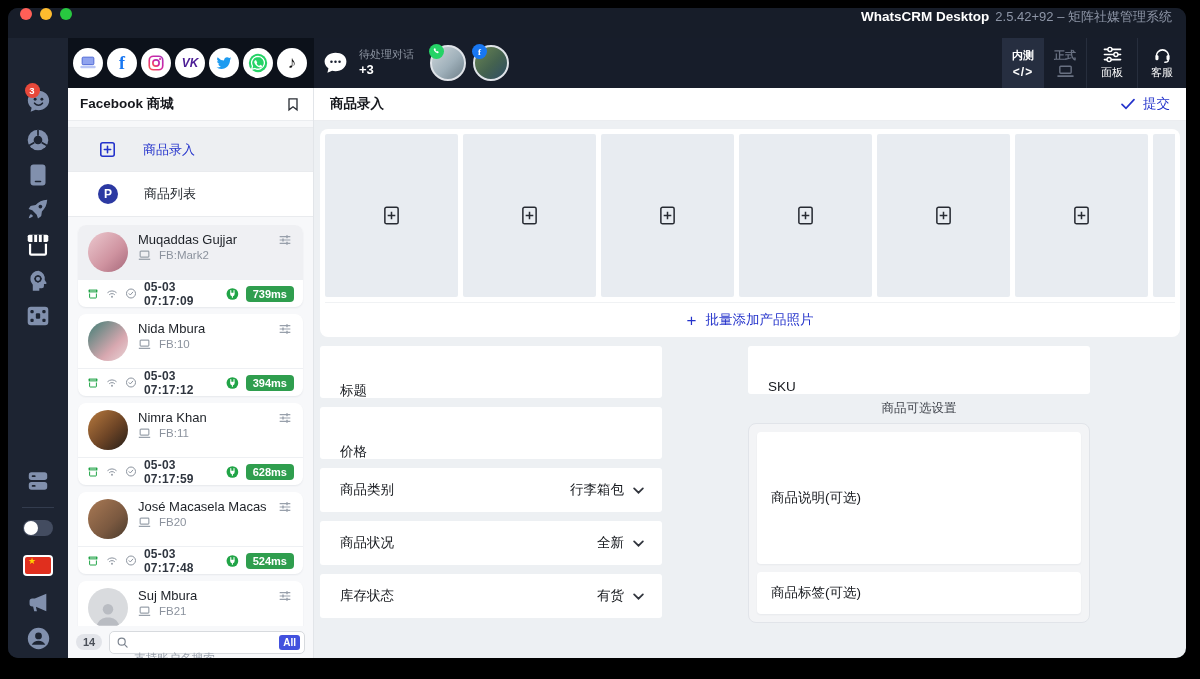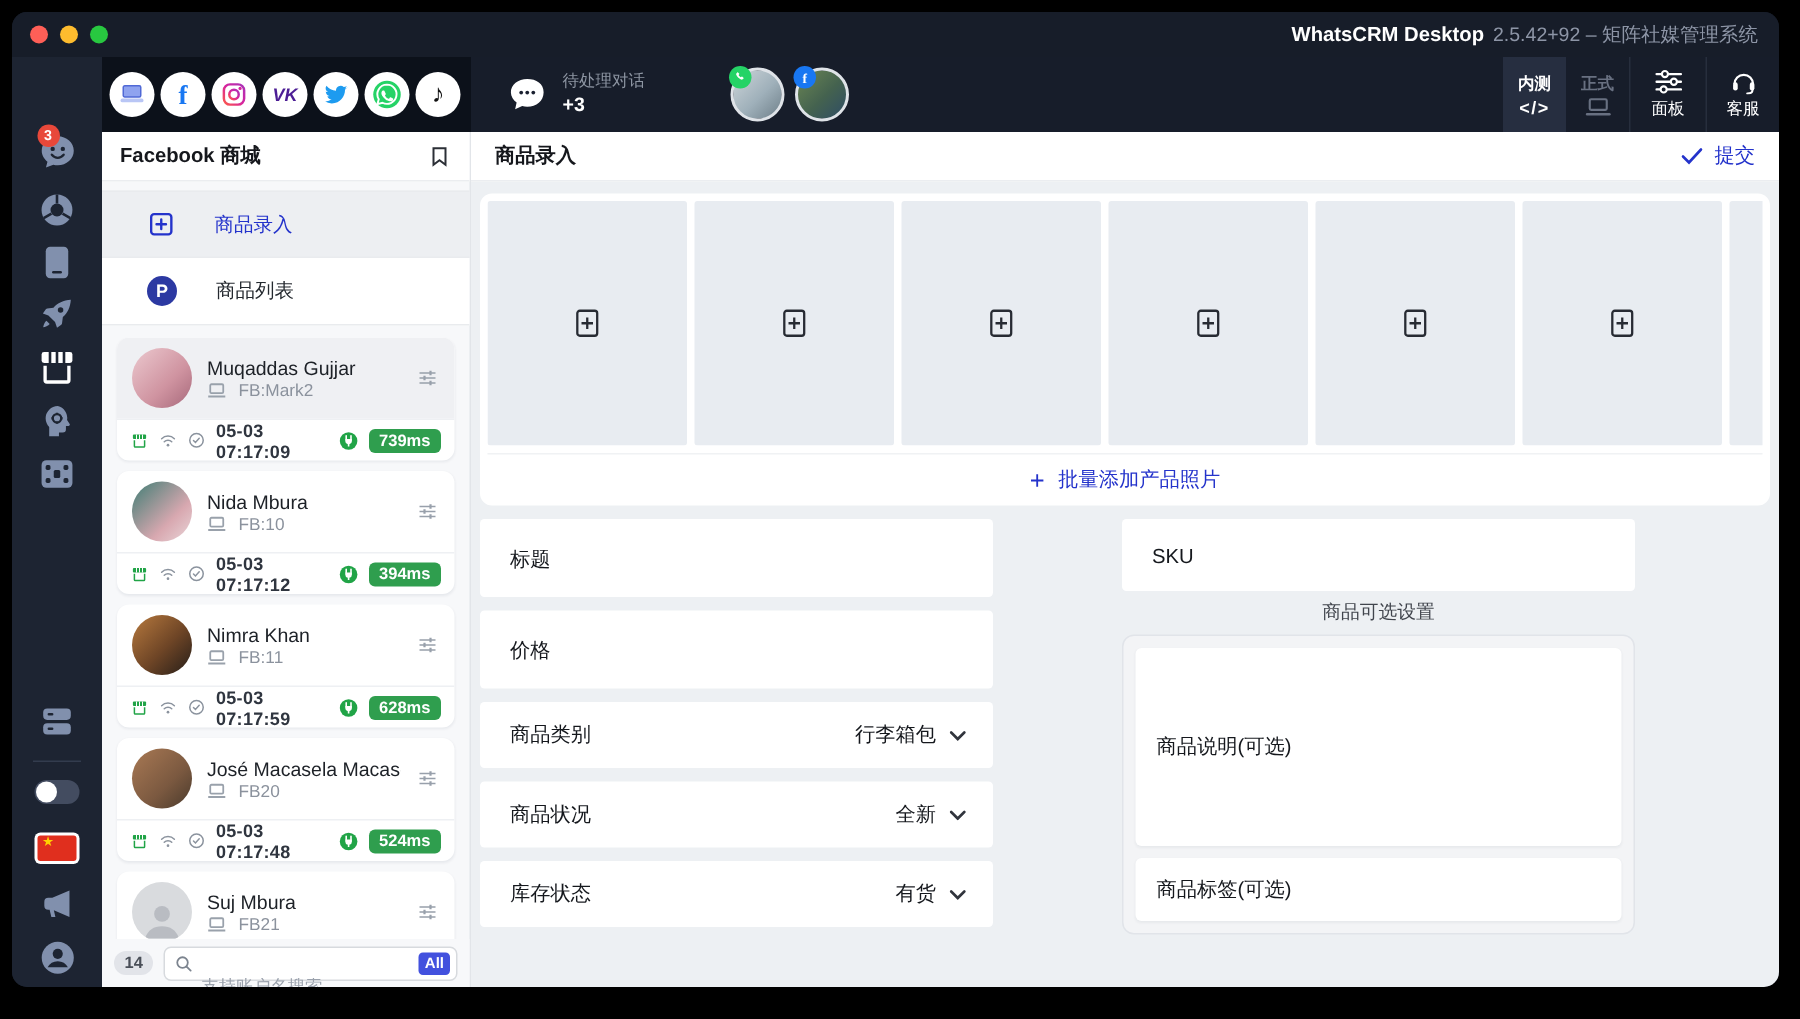--- a/index.html
+++ b/index.html
@@ -1,20 +1,20 @@
 <!DOCTYPE html>
 <html><head>
 <meta charset="utf-8">
 <style>
   * { margin:0; padding:0; box-sizing:border-box; }
   html,body { width:1200px; height:679px; background:#000; font-family:"Liberation Sans","DejaVu Sans",sans-serif; overflow:hidden; }
   #window { position:absolute; left:8px; top:8px; width:1178px; height:650px; border-radius:10px; background:#171d29; overflow:hidden; display:flex; flex-direction:column; }
 
   
-  .titlebar { height:30px; background:#171d29; display:flex; align-items:center; padding:0 14px 0 12px; flex:none; }
+  .titlebar { height:30px; background:#171d29; display:flex; padding:0 14px 0 12px; flex:none; }
   .lights { display:flex; gap:8px; }
   .light { width:12px; height:12px; border-radius:50%; }
   .light.r { background:#ff5f57; } .light.y { background:#febc2e; } .light.g { background:#28c840; }
   .titletext { margin-left:auto; font-size:13px; color:#8d95a6; white-space:nowrap; }
   .titletext b { color:#fff; font-size:13.5px; margin-right:6px; }
 
   .lower { flex:1; display:flex; min-height:0; }
 
   
   .rail { width:60px; background:#1d2432; position:relative; flex:none; }
@@ -27,21 +27,21 @@
   .flag .star { position:absolute; left:3px; top:-1px; color:#ffd100; font-size:9px; }
 
   
   .rightcol { flex:1; display:flex; flex-direction:column; min-width:0; }
 
   
   .topbar { height:50px; display:flex; flex:none; background:#171d2a; }
   .channels { width:246px; flex:none; background:#0c111a; display:flex; align-items:center; padding-left:5px; gap:4px; }
   .chan { width:30px; height:30px; border-radius:50%; background:#fff; display:flex; align-items:center; justify-content:center; flex:none; overflow:hidden; }
   .chan .glyph { font-weight:bold; font-size:15px; }
-  .mid { flex:1; display:flex; align-items:center; padding-left:24px; min-width:0;gap:41px; }
+  .mid { flex:1; display:flex; align-items:center; padding-left:8px; min-width:0; }
   .pendwrap { display:flex; align-items:center; gap:10px; }
   .pendtxt { display:flex; flex-direction:column; line-height:1.25; }
   .pendlabel { color:#8d95a2; font-size:11px; }
   .pendcount { color:#fff; font-size:13px; font-weight:bold; }
   .avatars { display:flex; gap:7px; margin-left:16px; }
   .tavatar { width:36px; height:36px; border-radius:50%; border:2px solid #dfe3e8; position:relative; flex:none; }
   .tavatar .mini { position:absolute; top:-3px; left:-3px; width:15px; height:15px; border-radius:50%; display:flex; align-items:center; justify-content:center; font-size:9px; color:#fff; font-weight:bold; }
   .av1 { background:linear-gradient(135deg,#cdd5d9 0%,#9fb0ba 55%,#6e7f89 100%); }
   .av2 { background:linear-gradient(135deg,#6b8653 0%,#44624f 55%,#2f4d66 100%); }
   .cells { display:flex; flex:none; height:50px; }
@@ -61,21 +61,21 @@
   .panel-header .sp { flex:1; }
   .menu { margin-top:6px; flex:none; }
   .menurow { height:45px; display:flex; align-items:center; padding-left:30px; border-bottom:1px solid #e9ebee; background:#fff; }
   .menurow.active { background:#edeff2; border-top:1px solid #e9ebee; }
   .menurow .mlabel { margin-left:26px; font-size:13px; font-weight:500; color:#24292f; }
   .menurow.active .mlabel { color:#2433cb; }
   .pbadge { width:20px; height:20px; border-radius:50%; background:#2c39a2; color:#fff; font-size:12px; font-weight:bold; display:flex; align-items:center; justify-content:center; }
 
   .list { flex:1; overflow:hidden; padding:8px 10px 0; min-height:0; }
   .card { background:#fff; border-radius:8px; margin-bottom:7px; box-shadow:0 1px 2px rgba(20,30,50,.07); overflow:hidden; }
-  .card-top { display:flex; align-items:center; gap:10px; padding:7px 10px; height:54px; }
+  .card-top { display:flex; gap:10px; padding:7px 10px; height:54px; }
   .card.active .card-top { background:#eff0f3; }
   .cavatar { width:40px; height:40px; border-radius:50%; flex:none; }
   .cinfo { flex:1; min-width:0; display:flex; flex-direction:column; gap:2px; }
   .cname { font-size:13px; color:#1d2127; font-weight:500; white-space:nowrap; overflow:hidden; }
   .csub { display:flex; align-items:center; gap:8px; color:#8b929d; font-size:11.5px; }
   .card-status { border-top:1px solid #eef0f3; height:28px; display:flex; align-items:center; gap:7px; padding:0 9px; }
   .ctime { font-size:12px; color:#2f353f; font-weight:bold; letter-spacing:.2px; }
   .csp { flex:1; }
   .pill { background:#2f9e4e; color:#fff; font-size:11px; font-weight:bold; border-radius:4px; padding:2px 7px; }
 
@@ -96,21 +96,21 @@
 
   .upload-card { background:#fff; border-radius:8px; margin:8px 6px 0; padding:5px 5px 0; }
   .boxes { display:flex; gap:5px; height:163px; overflow:hidden; }
   .ubox { width:133px; flex:none; background:#e8ecf1; border-radius:2px; display:flex; align-items:center; justify-content:center; }
   .bulkrow { height:35px; border-top:1px solid #f0f2f4; margin-top:5px; display:flex; align-items:center; justify-content:center; gap:9px; color:#2433cb; font-size:13.5px; cursor:pointer; }
   .bulkplus { font-size:17px; font-weight:400; line-height:1; }
 
   .form { display:flex; margin-top:9px; padding-left:6px; gap:86px; }
   .fcolL { width:342px; flex:none; }
   .fcolR { width:342px; flex:none; }
-  .finput { height:52px; background:#fff; border-radius:3px; display:flex; align-items:center; padding:0 20px; margin-bottom:9px; }
+  .finput { height:52px; background:#fff; border-radius:3px; display:flex; align-items:flex-end; padding:0 20px; margin-bottom:9px; }
   .finput input { border:none; outline:none; width:100%; font-size:13.5px; font-weight:500; color:#15181d; font-family:inherit; background:transparent; }
   .finput input::placeholder { color:#15181d; opacity:1; }
   .selrow { height:44px; background:#fff; border-radius:3px; display:flex; align-items:center; padding:0 18px 0 20px; margin-bottom:9px; cursor:pointer; }
   .sellabel { font-size:13.5px; font-weight:500; color:#15181d; flex:1; }
   .selval { font-size:13.5px; font-weight:500; color:#15181d; margin-right:9px; }
   .finput.sku { height:48px; margin-bottom:6px; }
   .optlabel { text-align:center; font-size:12.5px; color:#41454d; margin:4px 0 6px; }
   .optpanel { border:1px solid #e1e4e9; background:#f3f4f6; border-radius:8px; padding:8px; }
   .descbox { background:#fff; border-radius:4px; height:132px; display:flex; align-items:center; padding:0 14px; font-size:13.5px; font-weight:500; color:#15181d; box-shadow:0 1px 2px rgba(20,30,50,.05); margin-bottom:8px; }
   .tagbox { background:#fff; border-radius:4px; height:42px; display:flex; align-items:center; padding:0 14px; font-size:13.5px; font-weight:500; color:#15181d; box-shadow:0 1px 2px rgba(20,30,50,.05); }

